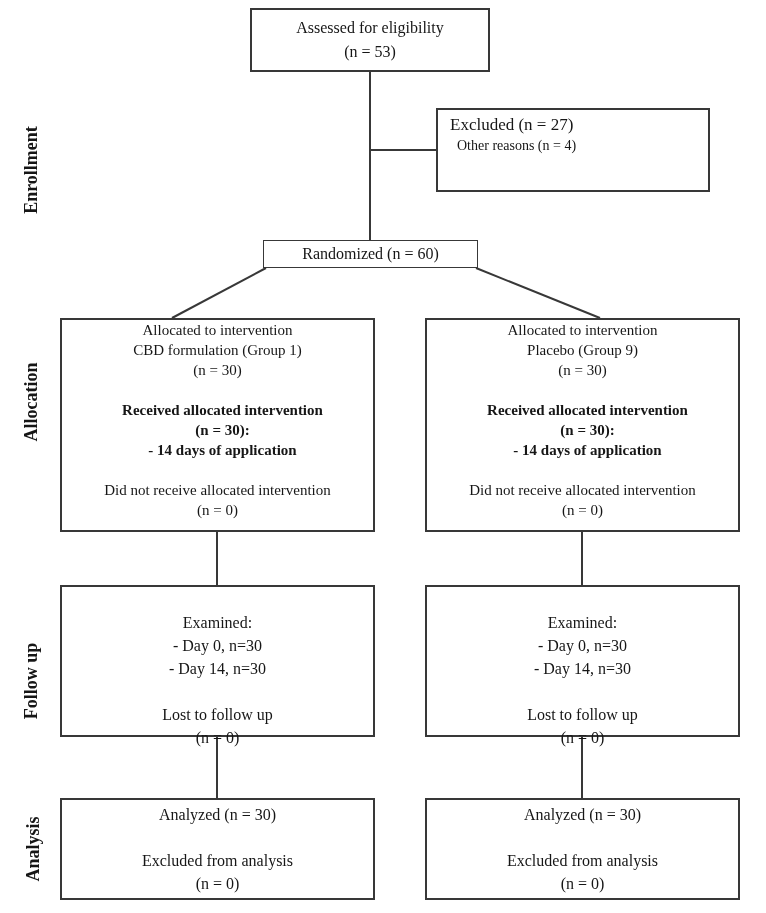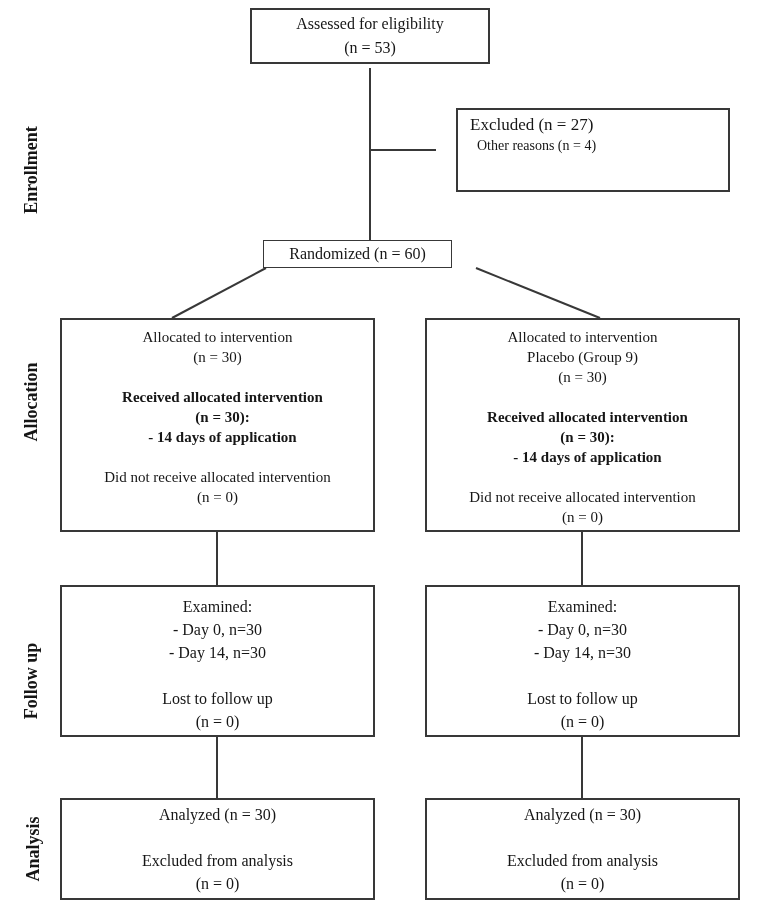--- a/index.html
+++ b/index.html
@@ -40,43 +40,42 @@
     display: flex;
     flex-direction: column;
     align-items: center;
     text-align: center;
   }
   
   .assessed .line { font-size: 16px; line-height: 24px; }
   
   .excluded {
     padding: 3px 8px 0 12px;
-    margin-left: 20px;
   }
   .excluded .title {
     font-size: 17px;
     line-height: 23px;
   }
   .excluded .item {
     font-size: 14px;
     line-height: 19px;
     padding-left: 7px;
   }
   
   .randomized .line { font-size: 16px; line-height: 24px; }
   
-  .alloc { padding-top: 7px; }
+  .alloc { }
   .alloc .line {
     font-size: 15px;
     line-height: 20px;
     min-height: 20px;
   }
   .bold { font-weight: bold; margin-left: 10px; }
   
-  .follow { padding-top: 8px; }
+  .follow { padding-top: 24px; }
   .follow .line {
     font-size: 16px;
     line-height: 23px;
     min-height: 23px;
   }
   
   .analysis .line {
     font-size: 16px;
     line-height: 23px;
     min-height: 23px;
@@ -112,36 +111,37 @@
 
     <line x1="217" y1="737" x2="217" y2="798" stroke="#383838" stroke-width="2"></line>
     <line x1="582" y1="737" x2="582" y2="798" stroke="#383838" stroke-width="2"></line>
   </svg>
 
   <div class="stage-label" style="left:31px; top:170px;">Enrollment</div>
   <div class="stage-label" style="left:31px; top:402px;">Allocation</div>
   <div class="stage-label" style="left:31px; top:681px;">Follow up</div>
   <div class="stage-label" style="left:33px; top:849px;">Analysis</div>
 
-  <div class="fbox center-text assessed" style="left:250px; top:8px; width:240px; height:56px;">
+  <div class="fbox center-text assessed" style="left:250px; top:8px; width:240px; height:64px;">
     <div class="line">Assessed for eligibility</div>
     <div class="line">(n = 53)</div>
   </div>
 
   <div class="fbox excluded" style="left:436px; top:108px; width:274px; height:84px;">
     <div class="title">Excluded (n = 27)</div>
     <div class="item">Other reasons (n = 4)</div>
   </div>
 
-  <div class="fbox center-text randomized" style="left:263px; top:240px; width:189px; height:28px; border-width:1.5px;">
+  <div class="fbox center-text randomized" style="left:263px; top:240px; width:215px; height:28px; border-width:1.5px;">
     <div class="line">Randomized (n = 60)</div>
   </div>
 
   <div class="fbox top-text alloc" style="left:60px; top:318px; width:315px; height:214px;">
     <div class="line">Allocated to intervention</div>
+    <div class="line">CBD formulation (Group 1)</div>
     <div class="line">(n = 30)</div>
     <div class="line"></div>
     <div class="line bold">Received allocated intervention</div>
     <div class="line bold">(n = 30):</div>
     <div class="line bold">- 14 days of application</div>
     <div class="line"></div>
     <div class="line">Did not receive allocated intervention</div>
     <div class="line">(n = 0)</div>
   </div>
 

